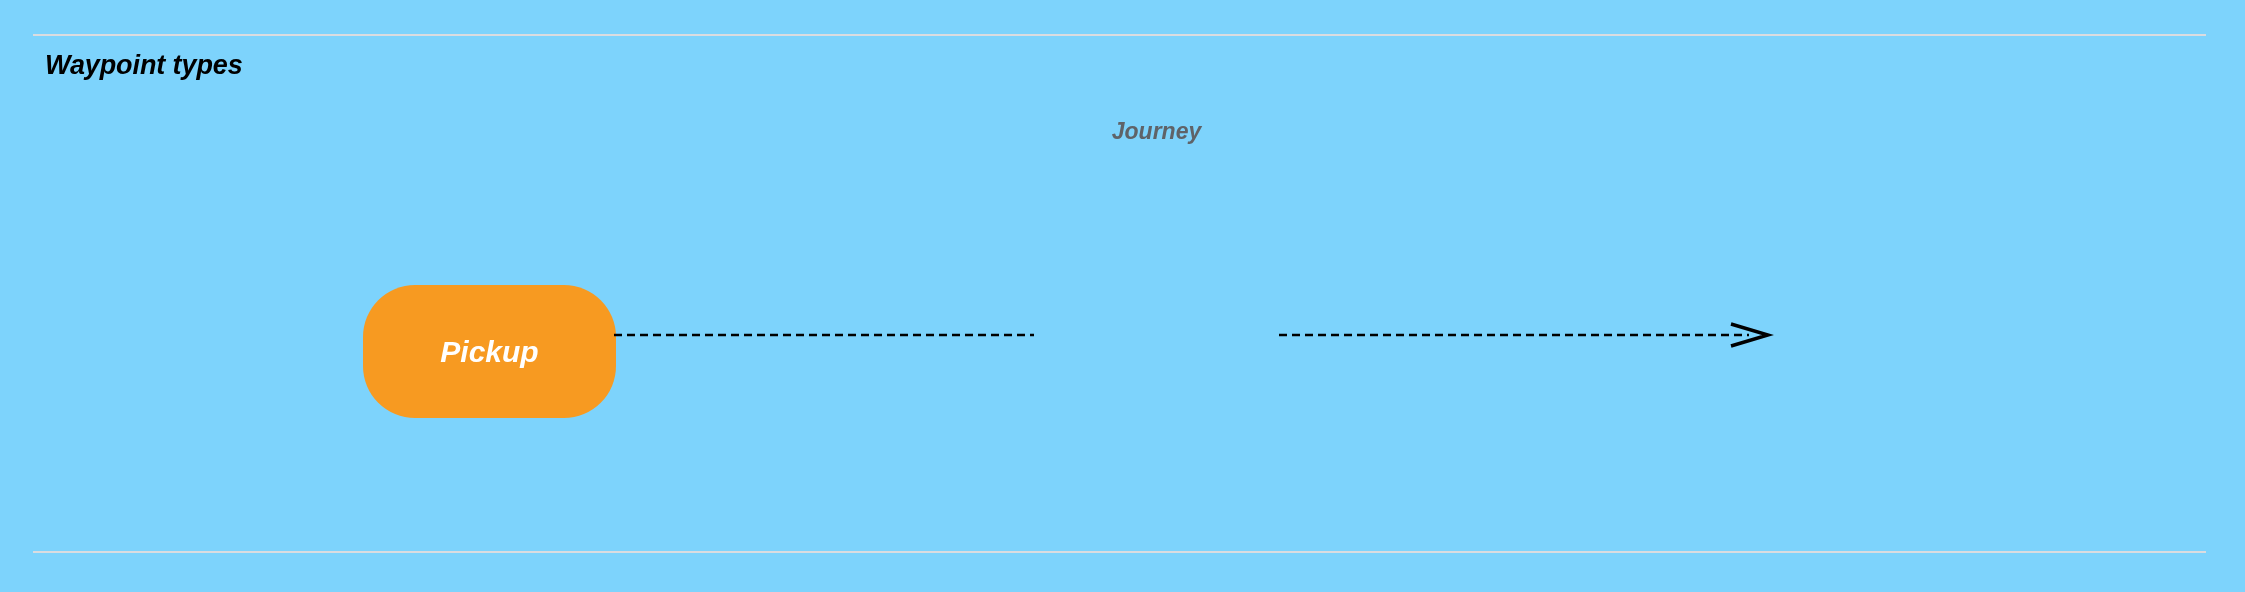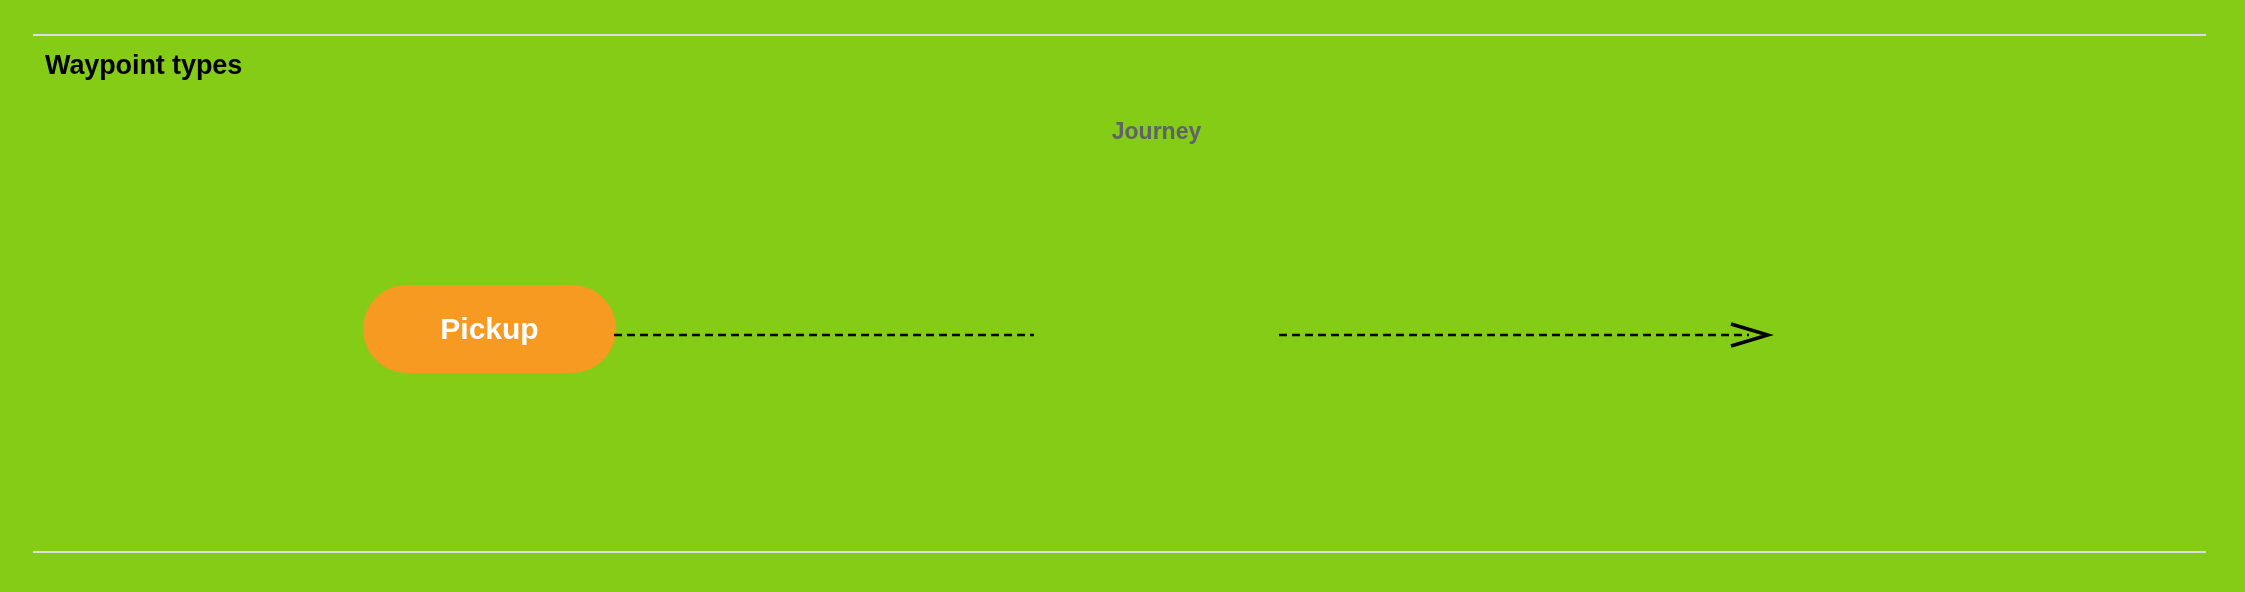--- a/index.html
+++ b/index.html
@@ -10,22 +10,23 @@
 
   body {
     font-family: "Liberation Sans", sans-serif;
     -webkit-font-smoothing: antialiased;
   }
 
   #page {
     position: relative;
     width: 2245px;
     height: 592px;
-    background: #84cc16;
+    background: #7dd3fc;
     overflow: hidden;
+    font-style: italic;
   }
 
   
   .rule {
     position: absolute;
     left: 33px;
     width: 2173px;
     height: 2px;
     background: #dadce0;
   }
@@ -64,21 +65,21 @@
     font-weight: 700;
     color: #5f6368;
     line-height: 28px;
     white-space: nowrap;
   }
 
   
   .node {
     position: absolute;
     top: 285px;
-    height: 88px;
+    height: 133px;
     border-radius: 52px;
     box-sizing: border-box;
     display: flex;
     align-items: center;
     justify-content: center;
     font-size: 30px;
     line-height: 30px;
     white-space: nowrap;
   }
 

